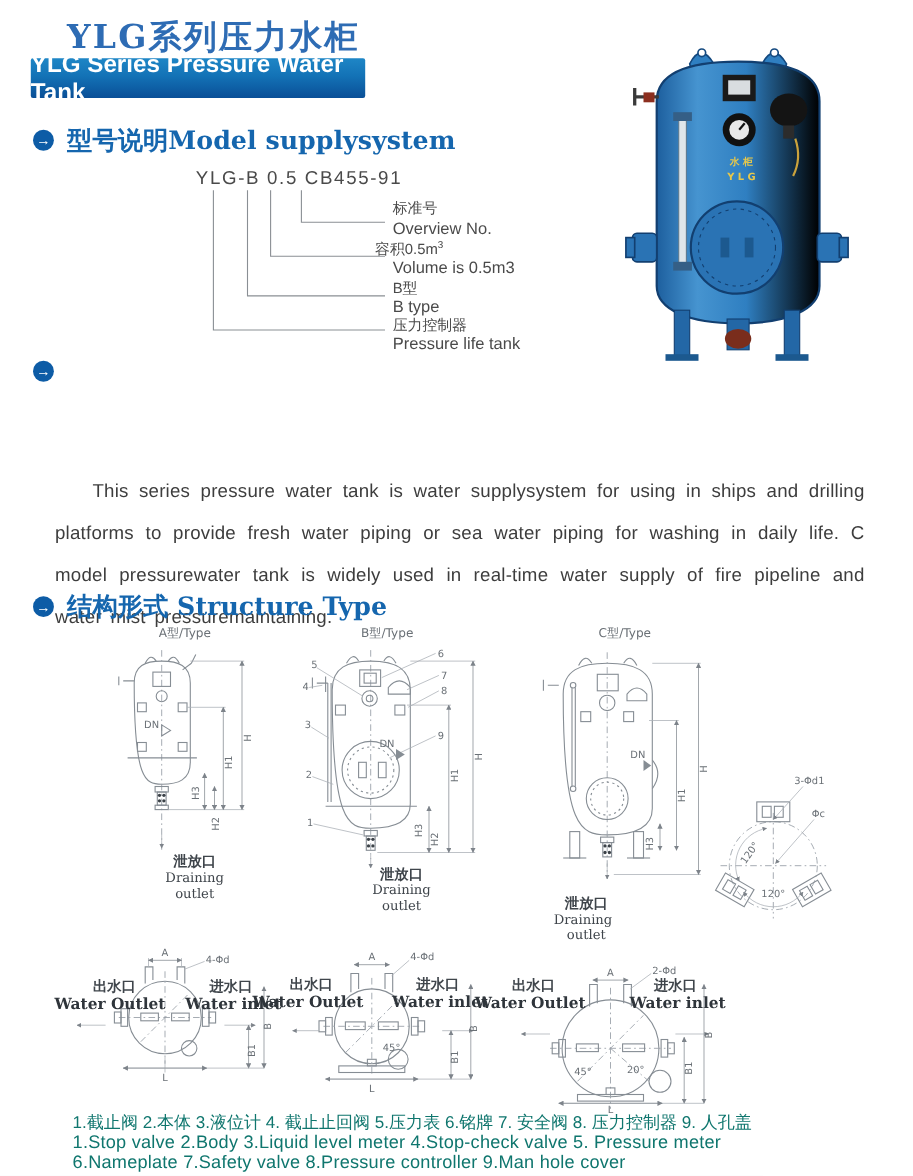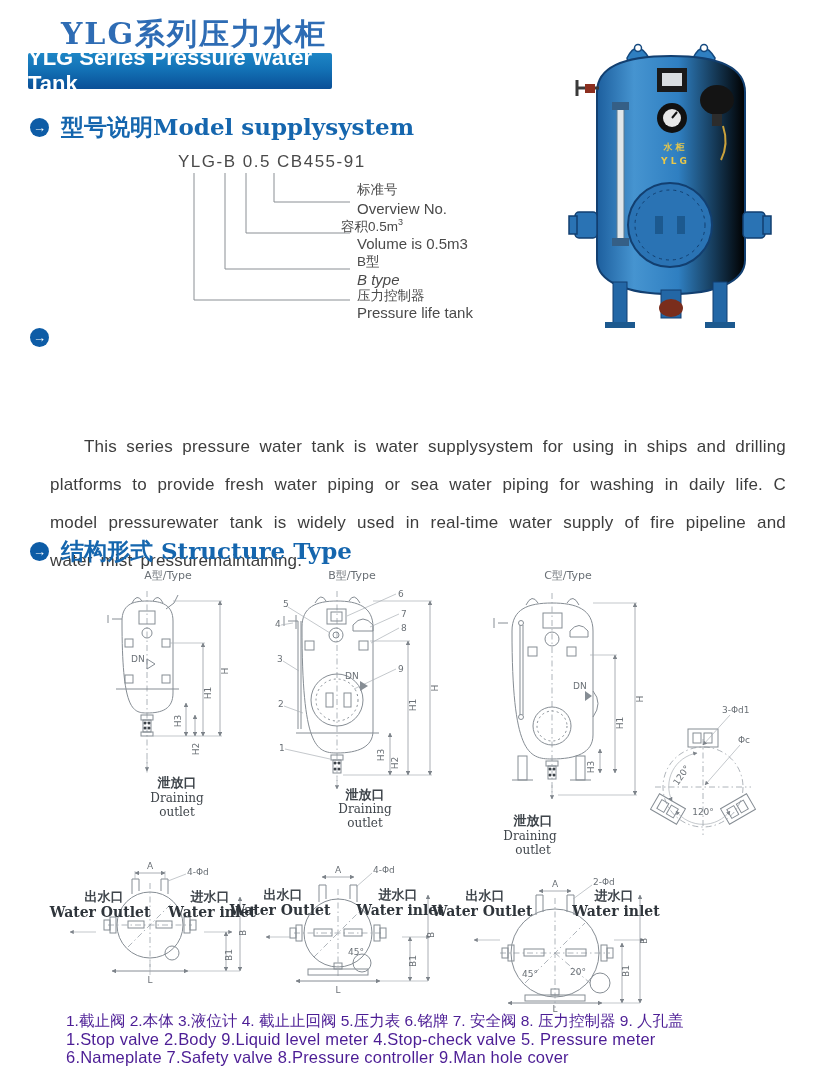--- a/index.html
+++ b/index.html
@@ -23,21 +23,21 @@
   .mcode{font-size:17px;color:#4a4a4a;letter-spacing:1.5px;font-family:"Liberation Sans",sans-serif;}
   .mlab-cn{font-size:13.5px;color:#4a4a4a;}
   .mlab-en{font-size:15px;color:#4a4a4a;}
   .mlab-cn sup{font-size:9px;}
   
   .para{left:50px;width:736px;text-align:justify;font-size:17px;color:#3d3d3d;}
   .para-cn{top:366px;line-height:33px;}
   .para-en{top:428px;line-height:38px;letter-spacing:.2px;word-spacing:3px;}
   .indent{display:inline-block;width:34px;}
   
-  .legend{left:66px;top:1012px;width:740px;color:#4c1d95;}
+  .legend{left:66px;top:1012px;width:740px;color:#0f766e;}
   .legend .l1{font-size:15.5px;line-height:18px;}
   .legend .l2,.legend .l3{font-size:16.5px;line-height:18px;letter-spacing:.2px;}
   svg text{font-family:"DejaVu Sans","Liberation Sans",sans-serif;}
 </style>
 </head>
 <body>
 
 <div class="page">
 
   <div class="abs title-cn">YLG系列压力水柜</div>
@@ -57,21 +57,21 @@
       <path d="M225,173 V269 H350"></path>
       <path d="M246,173 V233 H350"></path>
       <path d="M274,173 V202 H350"></path>
     </g>
   </svg>
   <div class="abs mlab-cn" style="left:357px;top:181px;">标准号</div>
   <div class="abs mlab-en" style="left:357px;top:200px;">Overview No.</div>
   <div class="abs mlab-cn" style="left:341px;top:217px;"><span>容积0.5m</span><sup>3</sup></div>
   <div class="abs mlab-en" style="left:357px;top:235px;">Volume is 0.5m3</div>
   <div class="abs mlab-cn" style="left:357px;top:253px;">B型</div>
-  <div class="abs mlab-en" style="left:357px;top:271px;font-style:italic;">B type</div>
+  <div class="abs mlab-en" style="left:357px;top:271px;">B type</div>
   <div class="abs mlab-cn" style="left:357px;top:287px;">压力控制器</div>
   <div class="abs mlab-en" style="left:357px;top:304px;">Pressure life tank</div>
 
   <svg class="abs" style="left:565px;top:30px;" width="250" height="300" viewBox="0 0 250 300">
     <defs>
       <linearGradient id="tk" x1="0" y1="0" x2="1" y2="0">
         <stop offset="0" stop-color="#1d5f9e"></stop>
           <stop offset="0.25" stop-color="#4694d0"></stop>
         <stop offset="0.55" stop-color="#2f7fc1"></stop>
           <stop offset="1" stop-color="#1a5globalThis" stop-opacity="1"></stop>
@@ -486,17 +486,17 @@
       <line class="dim" x1="622" y1="380" x2="622" y2="440"></line>
       <text class="lbl" transform="rotate(-90 629,408)" x="629" y="408" text-anchor="middle">B1</text>
       <line class="ext" x1="640" y1="440" x2="508" y2="440"></line>
       <line class="dim" x1="508" y1="440" x2="602" y2="440"></line>
       <text class="lbl" x="555" y="449" text-anchor="middle">L</text>
     </g>
   </svg>
 
   <div class="abs legend">
     <div class="l1">1.截止阀  2.本体   3.液位计  4. 截止止回阀 5.压力表 6.铭牌   7. 安全阀    8. 压力控制器      9. 人孔盖</div>
-    <div class="l2">1.Stop valve  2.Body  9.Liquid level meter  4.Stop-check valve 5. Pressure meter</div>
+    <div class="l2">1.Stop valve  2.Body  3.Liquid level meter  4.Stop-check valve 5. Pressure meter</div>
     <div class="l3">6.Nameplate  7.Safety valve  8.Pressure controller  9.Man hole cover</div>
   </div>
 
 </div>
 
 </body></html>

